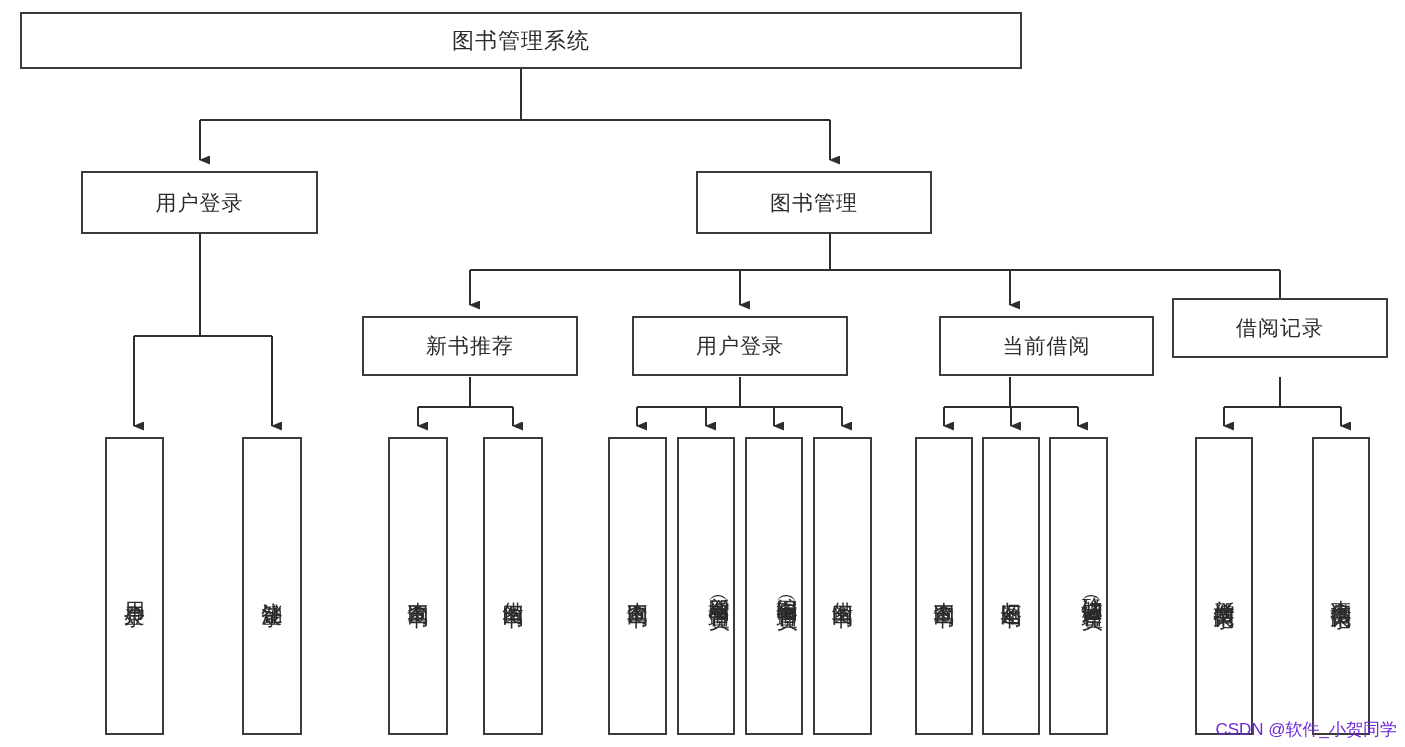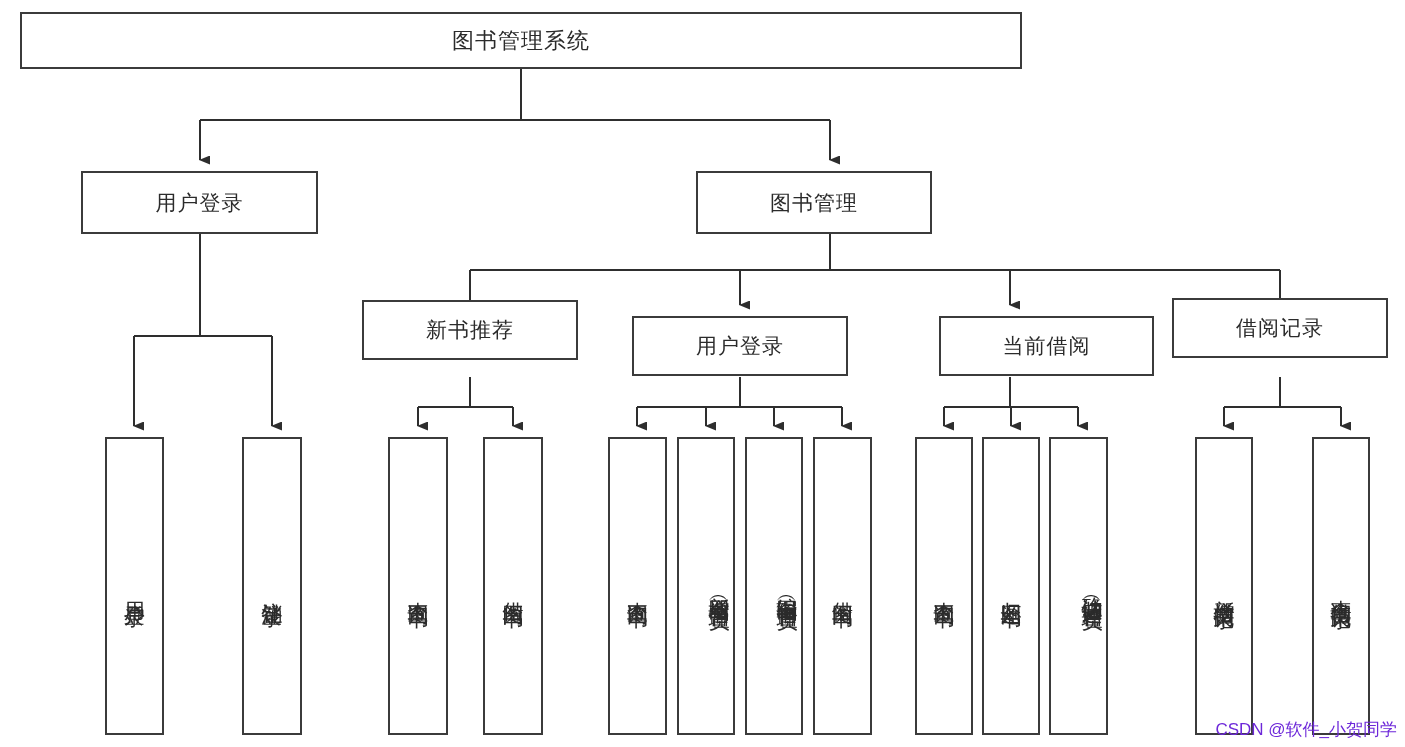--- a/index.html
+++ b/index.html
@@ -82,21 +82,21 @@
       <path d="M1224,407 L1224,426" marker-end="url(#arrow)"></path>
       <path d="M1341,407 L1341,426" marker-end="url(#arrow)"></path>
     </g>
   </svg>
 
   <div class="node h root" style="left:20px;top:12px;width:1002px;height:57px;">图书管理系统</div>
 
   <div class="node h" style="left:81px;top:171px;width:237px;height:63px;">用户登录</div>
   <div class="node h" style="left:696px;top:171px;width:236px;height:63px;">图书管理</div>
 
-  <div class="node h" style="left:362px;top:300px;width:216px;height:60px;">新书推荐</div>
+  <div class="node h" style="left:362px;top:316px;width:216px;height:60px;">新书推荐</div>
   <div class="node h" style="left:632px;top:316px;width:216px;height:60px;">用户登录</div>
   <div class="node h" style="left:903px;top:316px;width:215px;height:60px;margin-left:36px;">当前借阅</div>
   <div class="node h" style="left:1172px;top:298px;width:216px;height:60px;">借阅记录</div>
 
   <div class="node v mid" style="left:105px;top:437px;width:59px;height:298px;">用户登录</div>
   <div class="node v mid" style="left:242px;top:437px;width:60px;height:298px;">注销登录</div>
 
   <div class="node v mid" style="left:388px;top:437px;width:60px;height:298px;">查询图书</div>
   <div class="node v mid" style="left:483px;top:437px;width:60px;height:298px;">借阅图书</div>
 

